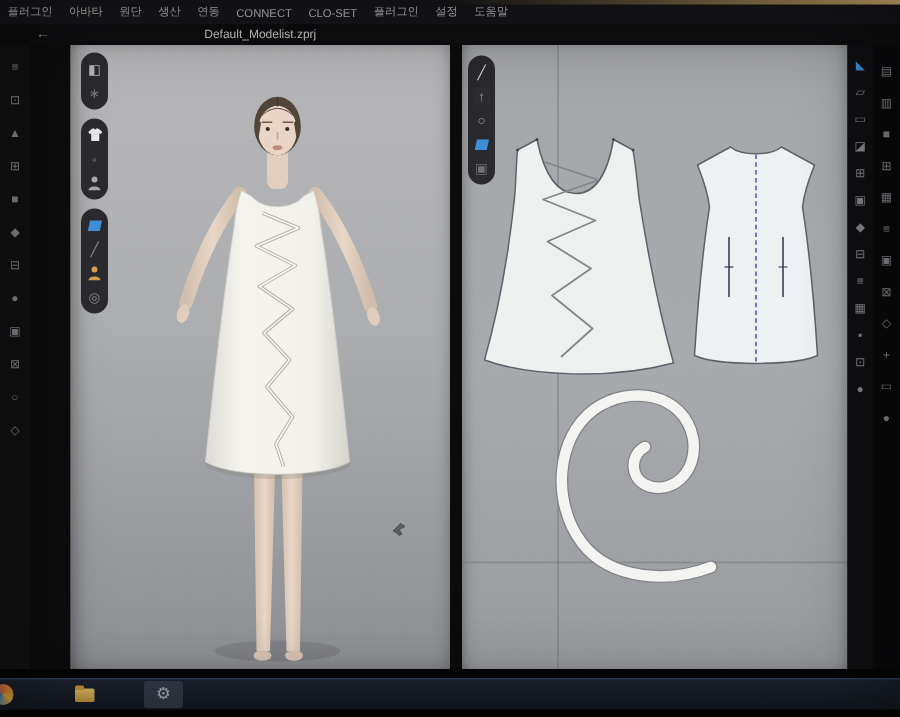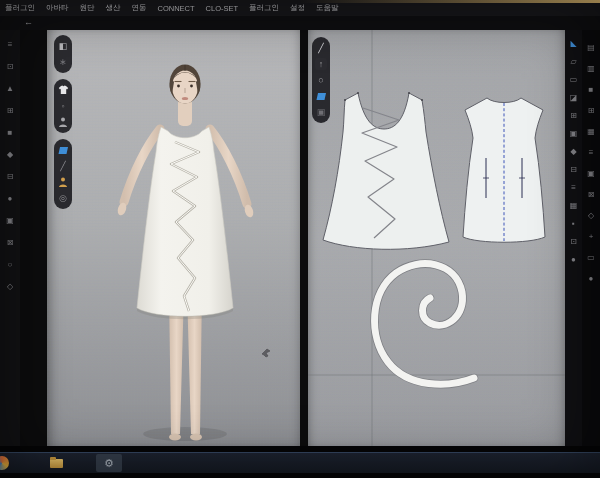--- a/index.html
+++ b/index.html
@@ -78,20 +78,21 @@
       <span class="menu-item">CONNECT</span>
       <span class="menu-item">CLO-SET</span>
       <span class="menu-item">플러그인</span>
       <span class="menu-item">설정</span>
       <span class="menu-item">도움말</span>
     </div>
   <div id="glare-top"></div>
 
   <div id="titlebar">
     <span id="back-arrow">←</span>
+    <div id="proj-title">Default_Modelist.zprj</div>
   </div>
 
   <div id="left-strip">
 
   <span class="mi">≡</span>
       <span class="mi">⊡</span>
       <span class="mi">▲</span>
       <span class="mi">⊞</span>
       <span class="mi">■</span>
       <span class="mi">◆</span>

